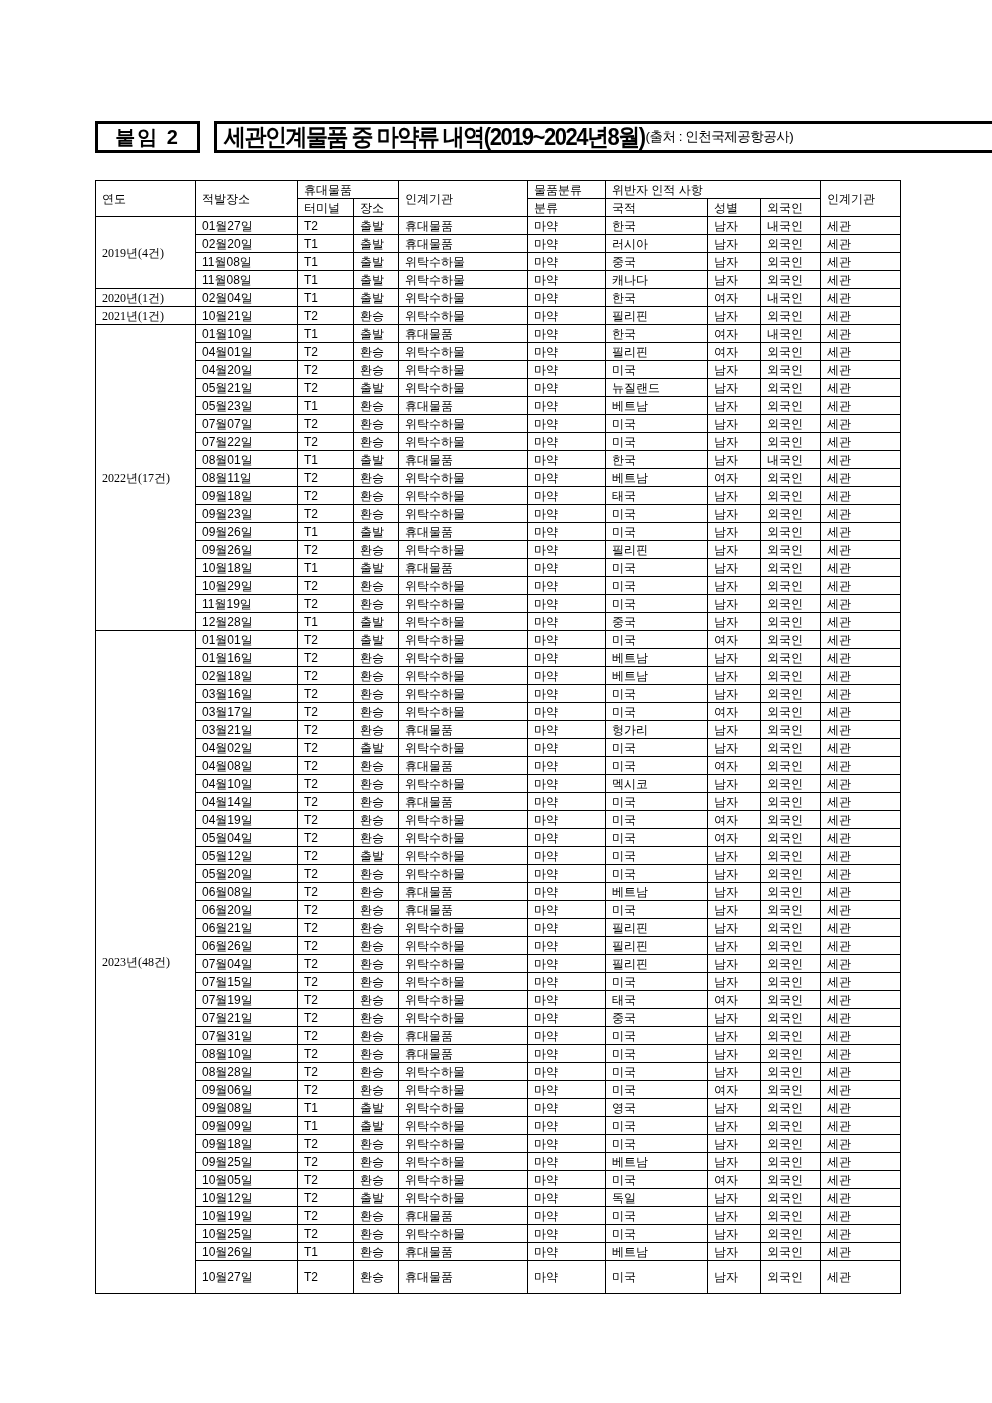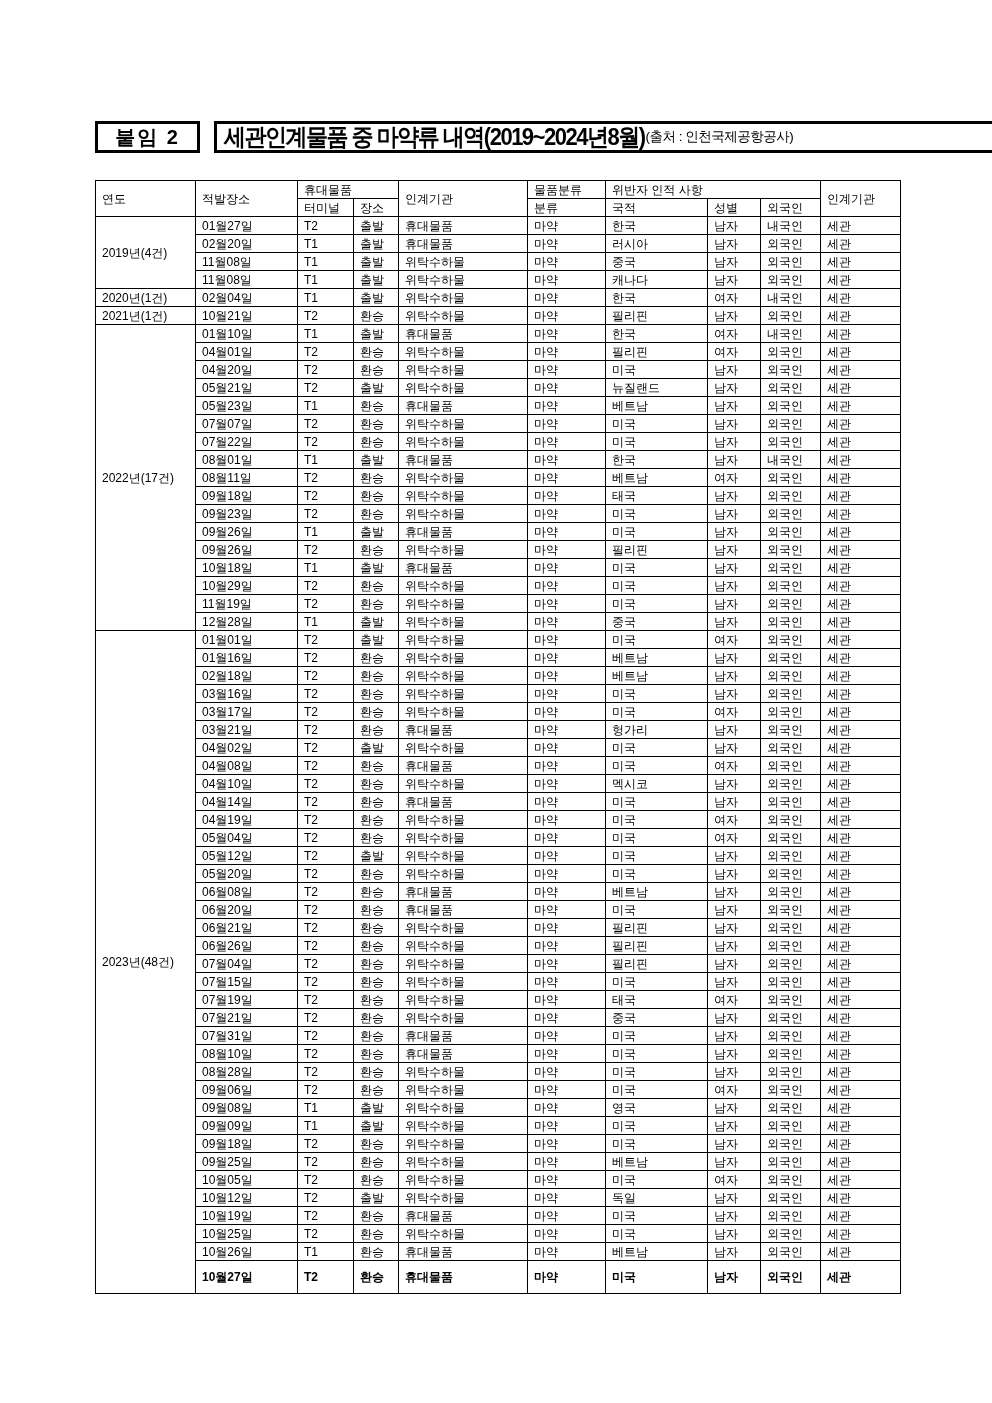--- a/index.html
+++ b/index.html
@@ -81,25 +81,26 @@
     border: 1px solid #000;
     font-weight: normal;
     text-align: left;
     padding: 0 2px 0 6px;
     white-space: nowrap;
     overflow: hidden;
     line-height: 1;
   }
   table.records thead th { height: 17px; }
   table.records tbody td { height: 17px; }
-  table.records tbody tr.row-tall td { height: 32px; font-weight: bold; }
+  table.records tbody tr.row-tall td { height: 32px; }
   td.cell-date { padding-left: 10px; margin-top: 48px; }
   td.cell-year {
     vertical-align: middle;
     padding-left: 8px;
+    font-family: Liberation Serif, serif;
   }
 </style>
 </head>
 <body>
 
 <div class="doc">
 
   <div class="title-row">
     <div class="attach-box">붙임 2</div>
     <div class="title-gap"></div>

